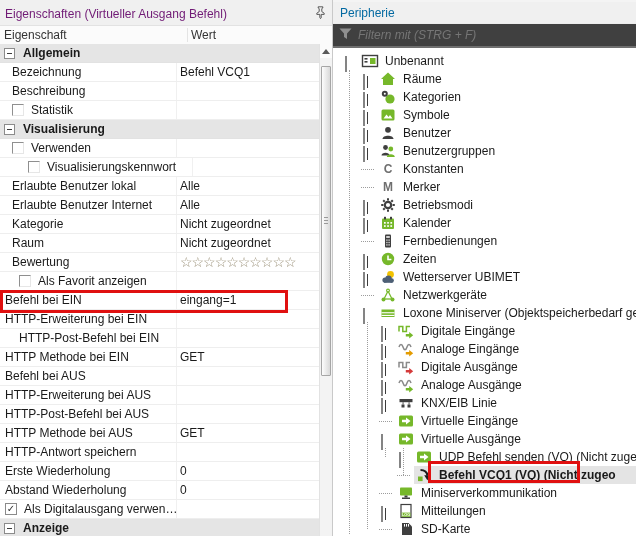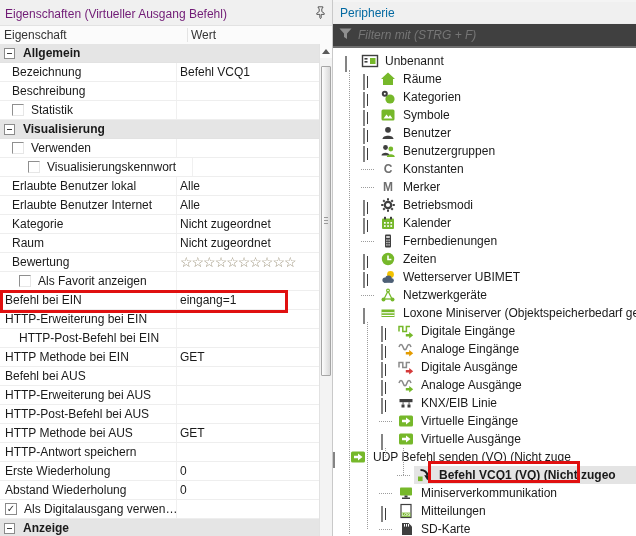--- a/index.html
+++ b/index.html
@@ -32,21 +32,21 @@
   .sthumb{position:absolute;left:1px;right:1px;top:22px;height:308px;background:linear-gradient(to right,#fdfdfd,#d9d9d9);border:1px solid #a6a6a6;border-radius:1px;}
   .sthumb::after{content:"";position:absolute;left:2px;right:2px;top:50%;height:8px;margin-top:-4px;background:repeating-linear-gradient(to bottom,#9a9a9a 0,#9a9a9a 1px,transparent 1px,transparent 3px);}
 
   
   .right-panel{flex:1;min-width:0;display:flex;flex-direction:column;background:#fff;}
   .rtitle{height:24px;background:#f0f0f0;border-top:2px solid #f4f4f4;border-bottom:1px solid #ececec;display:flex;align-items:center;padding-left:7px;box-sizing:border-box;color:#0369a1;}
   .filterbar{height:22px;display:flex;align-items:center;padding-left:6px;border-bottom:2px solid #6f6f6f;background:#404040;box-sizing:content-box;}
   .filterbar input{border:none;outline:none;flex:1;background:transparent;font-family:"Liberation Sans",sans-serif;font-style:italic;font-size:12px;color:#8a8a8a;padding:0 0 0 6px;}
   .tree{flex:1;position:relative;padding-top:4px;overflow:hidden;background:#fff;}
   .trow{height:18px;display:flex;align-items:center;white-space:nowrap;position:relative;}
-  .lv0{margin-left:12px;} .lv1{margin-left:30px;} .lv2{margin-left:48px;} .lv3{} .lv4{margin-left:66px;}
+  .lv0{margin-left:12px;} .lv1{margin-left:30px;} .lv2{margin-left:48px;} .lv3{margin-left:66px;} .lv4{margin-left:66px;}
   .slot{width:9px;height:9px;flex:0 0 9px;position:relative;margin-right:6px;z-index:2;}
   .exp{width:9px;height:9px;box-sizing:border-box;border:1px solid #848484;background:#fff;position:relative;}
   .exp::before{content:"";position:absolute;left:1px;right:1px;top:3px;height:1px;background:#3c3c3c;}
   .exp.plus::after{content:"";position:absolute;top:1px;bottom:1px;left:3px;width:1px;background:#3c3c3c;}
   .slot.stub::before{content:"";position:absolute;left:-2px;width:13px;top:4px;border-top:1px dotted #9c9c9c;}
   .ticon{width:20px;height:16px;flex:0 0 20px;margin-right:5px;display:flex;align-items:center;justify-content:center;}
   .letter{font-weight:bold;color:#6f6f6f;font-size:12px;}
   .tlabel{overflow:hidden;}
   .selwrap{display:flex;align-items:center;flex:1;min-width:0;background:#e4e4e4;height:18px;}
   .trow.selected .tlabel{font-weight:bold;}

